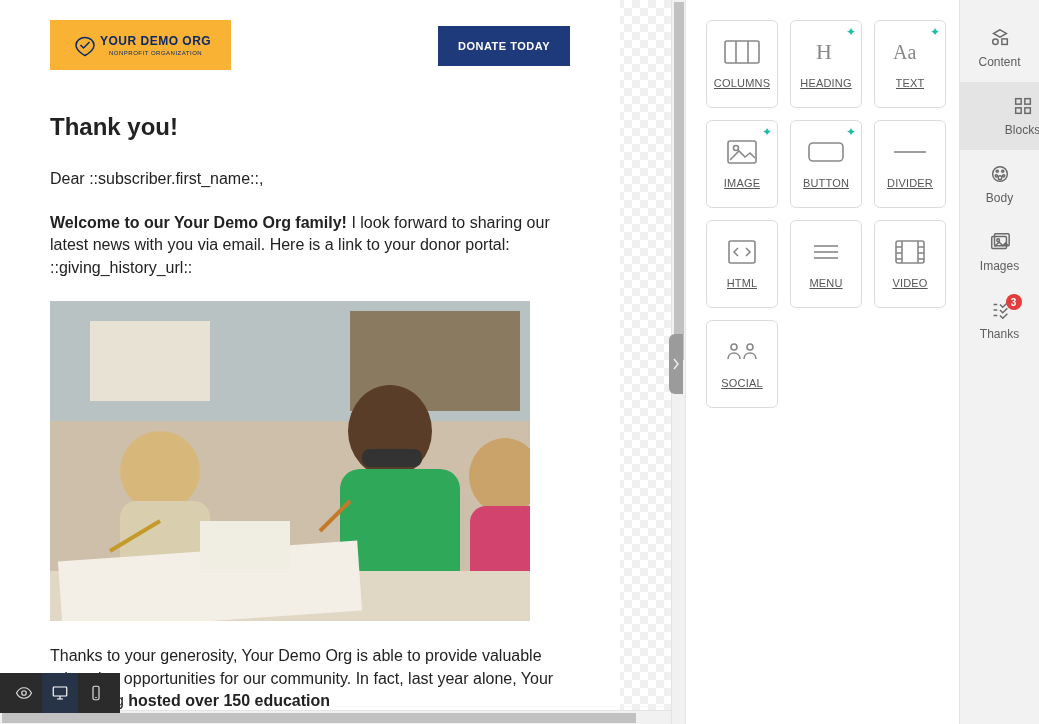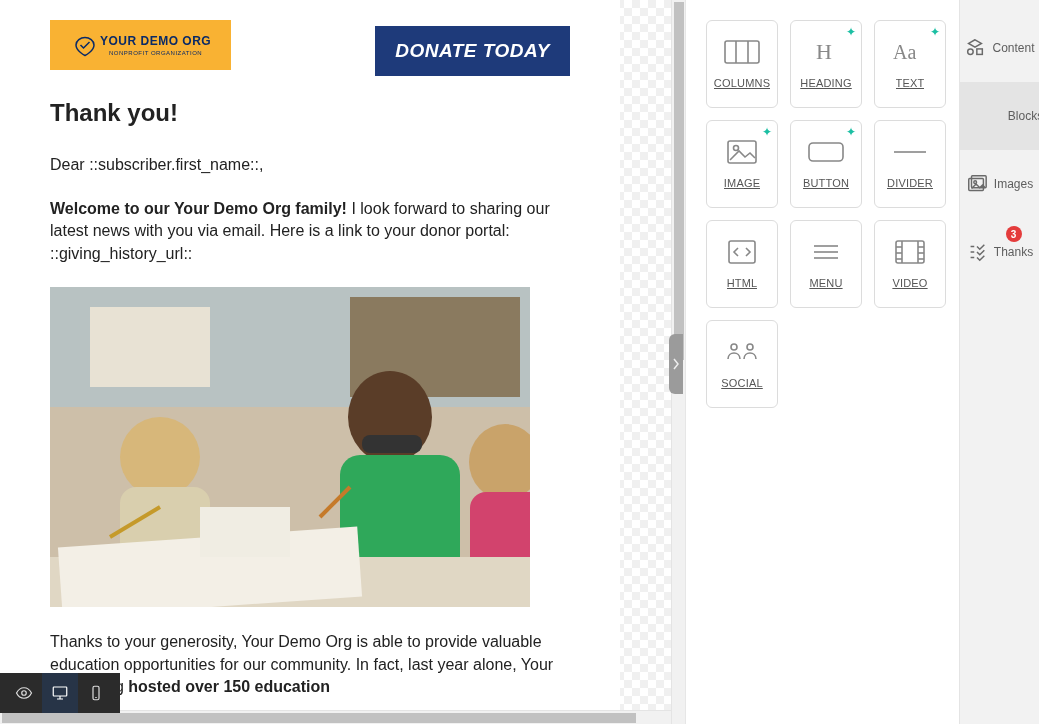--- a/index.html
+++ b/index.html
@@ -16,23 +16,23 @@
   background-size:16px 16px;
   background-position:0 0,8px 8px;
 }
 .email { background:#fff; width:620px; margin:0; padding:0; }
 .email-header { display:flex; align-items:flex-start; justify-content:space-between; padding:20px 50px 0 50px; }
 .logo { display:flex; align-items:center; gap:0; background:#f9b233; padding:10px 20px;text-align:center; }
 .logo-shake { width:30px; height:30px; }
 .logo-text { display:flex; flex-direction:column; line-height:1; }
 .logo-main { font-size:12px; font-weight:700; color:#0a2a66; letter-spacing:0.5px; }
 .logo-sub { font-size:6px; color:#0a2a66; letter-spacing:0.5px; margin-top:3px; }
-.donate-btn { background:#1e3a7a; color:#fff; font-weight:700; font-size:19px; padding:14px 20px; border:none; letter-spacing:0.5px; cursor:pointer; margin-top:6px;font-style:italic; }
+.donate-btn { background:#1e3a7a; color:#fff; font-weight:700; font-size:11px; padding:14px 20px; border:none; letter-spacing:0.5px; cursor:pointer; margin-top:6px; }
 .email-body { padding:20px 50px 40px 50px; color:#222; font-size:16px; line-height:1.4; }
-.email-body h2 { font-size:24px; font-weight:700; margin:0 0 24px 0; }
+.email-body h2 { font-size:24px; font-weight:700; margin:20px 0 24px 0; }
 .email-body p { margin:0 0 22px 0; }
 .email-body .bold { font-weight:700; }
 .hero-img { width:480px; height:320px; display:block; margin:6px 0 24px 0; background:#ccc; }
 .hero-svg { width:100%; height:100%; display:block; }
 
 
 .v-scroll { position:absolute; top:0; right:0; width:14px; height:100%; background:#f1f1f1; border-left:1px solid #e4e4e4;}
 .v-thumb { position:absolute; top:2px; left:2px; width:10px; height:358px; background:#c1c1c1; border-radius:0; }
 .h-scroll { position:absolute; left:0; right:14px; bottom:0; height:14px; background:#f1f1f1; border-top:1px solid #e4e4e4;}
 .h-thumb { position:absolute; left:2px; top:2px; height:10px; width:634px; background:#c1c1c1; }
@@ -50,21 +50,21 @@
 .palette { width:274px; background:#fff; border-left:1px solid #e6e6e6; padding:20px 20px 0 20px; display:flex; flex-direction:column; overflow:auto; }
 .blocks-grid { display:grid; grid-template-columns:repeat(3,72px); gap:12px; justify-content:start; }
 .block-tile { border:1px solid #dcdcdc; border-radius:6px; background:#fff; height:88px; display:flex; flex-direction:column; align-items:center; justify-content:center; gap:12px; position:relative; cursor:grab; }
 .block-tile .icon { width:36px; height:26px; color:#888; display:flex; align-items:center; justify-content:center; }
 .block-tile .icon svg { stroke:#888; fill:none; stroke-width:1.6; }
 .block-tile .lbl { font-size:11px; color:#565656; letter-spacing:0.2px; white-space:nowrap; overflow:hidden; text-overflow:ellipsis; max-width:62px; text-align:center;text-decoration:underline; }
 .block-tile .ai { position:absolute; top:4px; right:5px; color:#1bbfa3; font-size:12px; }
 
 
 .rail { width:80px; background:#f2f2f2; border-left:1px solid #e4e4e4; display:flex; flex-direction:column; align-items:center; padding-top:14px; }
-.rail-item { width:80px; height:68px; display:flex; flex-direction:row; align-items:center; justify-content:center; gap:6px; color:#5e5e5e; font-size:12px; cursor:pointer; position:relative; }
+.rail-item { width:80px; height:68px; display:flex; flex-direction:column; align-items:center; justify-content:center; gap:6px; color:#5e5e5e; font-size:12px; cursor:pointer; position:relative; }
 .rail-item.active { background:#e4e4e4;padding-left:46px; }
 .rail-item svg { width:22px; height:22px; stroke:#6a6a6a; fill:none; stroke-width:1.6; }
 .rail-badge { position:absolute; top:8px; right:18px; background:#e43c3c; color:#fff; font-size:10px; border-radius:50%; width:16px; height:16px; display:flex; align-items:center; justify-content:center; font-weight:700; }
 </style>
 </head>
 <body>
 
 <div class="app">
 
   <div class="canvas-wrap">
@@ -282,20 +282,31 @@
       <svg viewBox="0 0 24 24">
           <rect x="4" y="4" width="6" height="6"></rect>
           <rect x="14" y="4" width="6" height="6"></rect>
           <rect x="4" y="14" width="6" height="6"></rect>
           <rect x="14" y="14" width="6" height="6"></rect>
         </svg>
       <span>Blocks</span>
     </div>
     <div class="rail-item">
       <svg viewBox="0 0 24 24">
+          <circle cx="12" cy="12" r="8"></circle>
+          <circle cx="9" cy="9" r="1.2"></circle>
+          <circle cx="15" cy="9" r="1.2"></circle>
+          <circle cx="16" cy="14" r="1.2"></circle>
+          <circle cx="8" cy="14" r="1.2"></circle>
+          <circle cx="12" cy="16" r="2"></circle>
+        </svg>
+      <span>Body</span>
+    </div>
+    <div class="rail-item">
+      <svg viewBox="0 0 24 24">
           <rect x="3" y="6" width="16" height="13" rx="1"></rect>
           <rect x="6" y="3" width="16" height="13" rx="1"></rect>
           <circle cx="10" cy="10" r="1.5"></circle>
           <path d="M6 17 L11 12 L15 16 L18 13 L21 16"></path>
         </svg>
       <span>Images</span>
     </div>
     <div class="rail-item">
       <div class="rail-badge">3</div>
       <svg viewBox="0 0 24 24">

